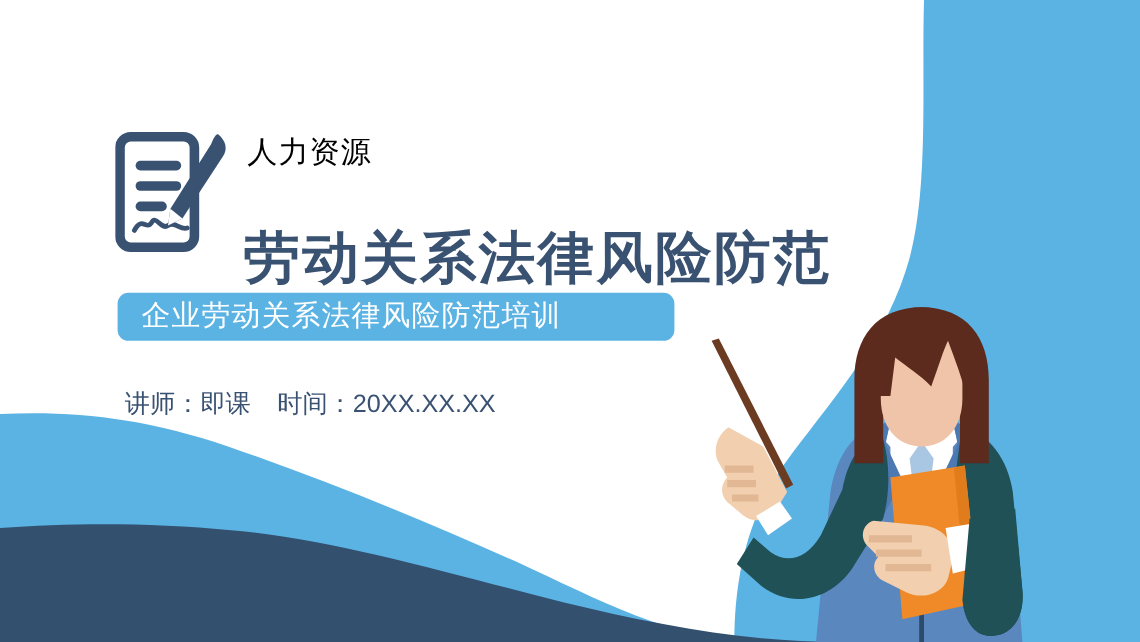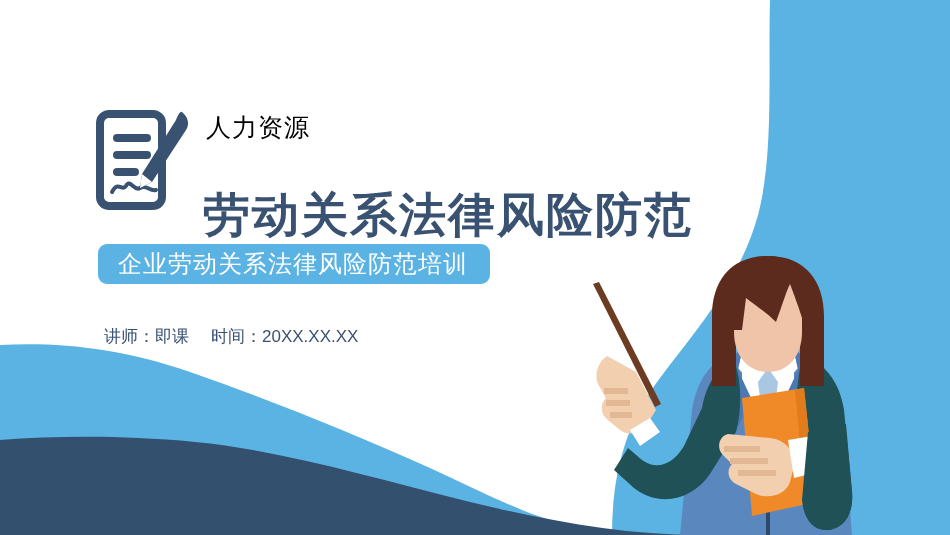--- a/index.html
+++ b/index.html
@@ -71,21 +71,21 @@
     color: #3A5272;
     white-space: nowrap;
     text-align: right;
   }
 
   
   .subtitle-pill {
     position: absolute;
     left: 98px;
     top: 244px;
-    width: 392px;
+    width: 464px;
     height: 40px;
     border-radius: 9px;
     background: #5BB3E4;
     box-sizing: border-box;
   }
   .subtitle-text {
     position: absolute;
     left: 20px;
     top: 50%;
     transform: translateY(-50%);
@@ -94,21 +94,21 @@
     letter-spacing: 1px;
     color: #ffffff;
     white-space: nowrap;
   }
 
   
   .meta-line {
     position: absolute;
     left: 104px;
     top: 324px;
-    font-size: 17px;
+    font-size: 21px;
     line-height: 26px;
     color: #3A5272;
     white-space: nowrap;
   }
   .meta-line .gap {
     display: inline-block;
     width: 22px;
   }
 </style>
 </head>

